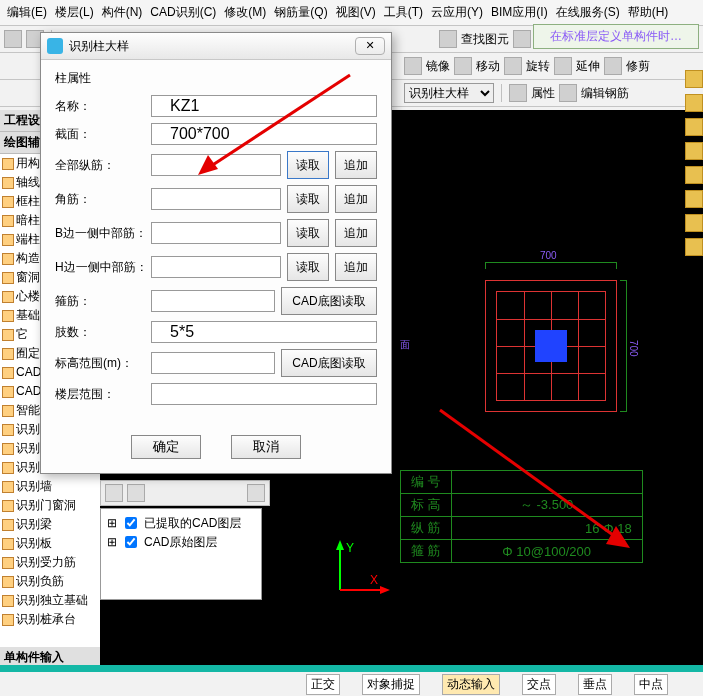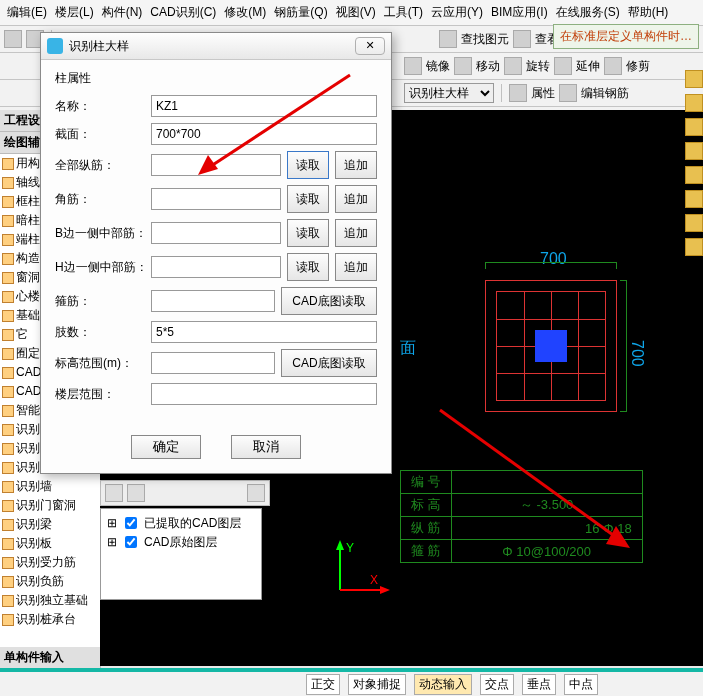--- a/index.html
+++ b/index.html
@@ -6,51 +6,51 @@
 .app{width:703px;height:696px;position:relative;background:#eaeaea}
 .menubar{display:flex;gap:2px;padding:2px 4px;background:#f5f5f5;border-bottom:1px solid #c5c5c5;font-size:12px}
 .menubar span{padding:2px 3px;white-space:nowrap;cursor:default}
 .toolbar-row{display:flex;align-items:center;gap:4px;padding:2px 4px;border-bottom:1px solid #c5c5c5;background:#f2f2f2;font-size:12px;height:22px}
 .toolbar-row .ico{width:16px;height:16px;display:inline-block;background:#d0d0d0;border:1px solid #aaa}
 .sidebar{position:absolute;left:0;top:110px;width:100px;height:560px;background:#fff;border-right:1px solid #bbb;overflow:hidden}
 .sidebar .item{padding:1px 2px;white-space:nowrap;font-size:12px;cursor:default;display:flex;align-items:center;gap:2px}
 .sidebar .item .bullet{width:10px;height:10px;display:inline-block;background:#ffd080;border:1px solid #c08030}
 .sidebar-header{background:#e0e0e0;padding:2px 4px;border-bottom:1px solid #bbb;font-weight:bold}
 .cad-area{position:absolute;left:100px;top:110px;right:0;bottom:30px;background:#000}
-.cad-area .dim{color:#0ea5e9;font-size:16px}
+.cad-area .dim{color:#8b5cf6;font-size:10px}
 .cad-area .red-rect{border:1px solid #d33}
 .cad-area .blue-block{background:#2043ff}
 .cad-area .table-labels{position:absolute;left:300px;top:360px;color:#1f8a1f;font-size:13px}
 .cad-area .table-labels td{border:1px solid #1f8a1f;padding:2px 10px}
 .cad-area .axis{position:absolute;left:230px;top:430px}
-.statusbar{position:absolute;left:0;right:0;bottom:0;height:24px;background:#f2f2f2;border-top:4px solid #14b8a6;display:flex;align-items:center;gap:8px;padding:0 6px;font-size:12px}
+.statusbar{position:absolute;left:0;right:0;bottom:0;height:24px;background:#f2f2f2;border-top:7px solid #14b8a6;display:flex;align-items:center;gap:22px;padding:0 6px;font-size:12px}
 .statusbar .btn{border:1px solid #aaa;background:#fff;padding:1px 4px;cursor:default}
 .dialog{position:absolute;left:40px;top:32px;width:350px;background:#fdfdfd;border:1px solid #8a8a8a;box-shadow:3px 3px 10px rgba(0,0,0,.3)}
 .dialog .titlebar{height:26px;background:linear-gradient(#fefefe,#e8e8e8);display:flex;align-items:center;padding:0 6px;border-bottom:1px solid #c8c8c8}
 .dialog .titlebar .ti{width:16px;height:16px;background:#39b4e6;border-radius:3px;margin-right:6px}
 .dialog .titlebar .close{margin-left:auto;width:28px;height:16px;border:1px solid #b0b0b0;border-radius:4px;text-align:center;line-height:14px;font-size:11px;cursor:default}
 .dialog .body{padding:10px 14px 14px}
 .fieldset-label{font-size:12px;margin-bottom:8px}
 .row{display:flex;align-items:center;margin:6px 0;gap:6px}
 .row label{width:90px;text-align:left;white-space:nowrap}
-.row input{flex:1;min-width:0;height:20px;border:1px solid #999;padding:0 4px;font-size:12px}
+.row input{flex:1;min-width:0;height:20px;border:1px solid #999;padding:0 18px;font-size:16px}
 .row .btn{height:28px;padding:0 8px;border:1px solid #888;background:linear-gradient(#fdfdfd,#e6e6e6);cursor:default;font-size:12px}
 .dialog .footer{display:flex;justify-content:center;gap:30px;padding:10px 0 14px}
 .dialog .footer .btn{width:70px;height:24px;border:1px solid #888;background:linear-gradient(#fdfdfd,#e6e6e6);cursor:default}
 .arrow-red{position:absolute;pointer-events:none}
 .layer-panel{position:absolute;left:100px;top:508px;width:160px;height:90px;background:#fff;border:1px solid #999}
 .layer-panel .hd{background:linear-gradient(#e4ecf6,#d0dcec);padding:2px 6px;border-bottom:1px solid #aac}
 .layer-panel .tree{padding:4px 6px;font-size:12px}
 .layer-panel .tree .node{display:flex;align-items:center;gap:4px;margin:1px 0}
 .layer-panel input[type=checkbox]{width:12px;height:12px}
 .small-toolbar{position:absolute;left:100px;top:480px;width:160px;height:24px;background:#eee;border:1px solid #bbb;display:flex;align-items:center;gap:4px;padding:0 4px}
 .small-toolbar .b{width:16px;height:16px;border:1px solid #aaa;background:#ddd}
 .right-icons{position:absolute;right:2px;top:70px;width:16px;display:flex;flex-direction:column;gap:6px}
 .right-icons .b{width:16px;height:16px;background:#e8c050;border:1px solid #c09020}
-.right-panel-top{position:absolute;right:4px;top:24px;background:#eef5ea;border:1px solid #8db080;padding:3px 6px;color:#c2410c;font-size:12px}
+.right-panel-top{position:absolute;right:4px;top:24px;background:#eef5ea;border:1px solid #8db080;padding:3px 16px;color:#8b5cf6;font-size:12px}
 .toolbar-row .txt{white-space:nowrap}
 .sep{width:1px;height:18px;background:#c0c0c0;margin:0 3px}
 select.combo{height:20px;border:1px solid #999;font-size:12px}
 .red-arrow1{position:absolute;left:190px;top:65px;width:170px;height:120px}
 .red-arrow2{position:absolute;left:430px;top:400px;width:220px;height:160px}
 </style>
 </head>
 <body>
 <div class="app">
 

